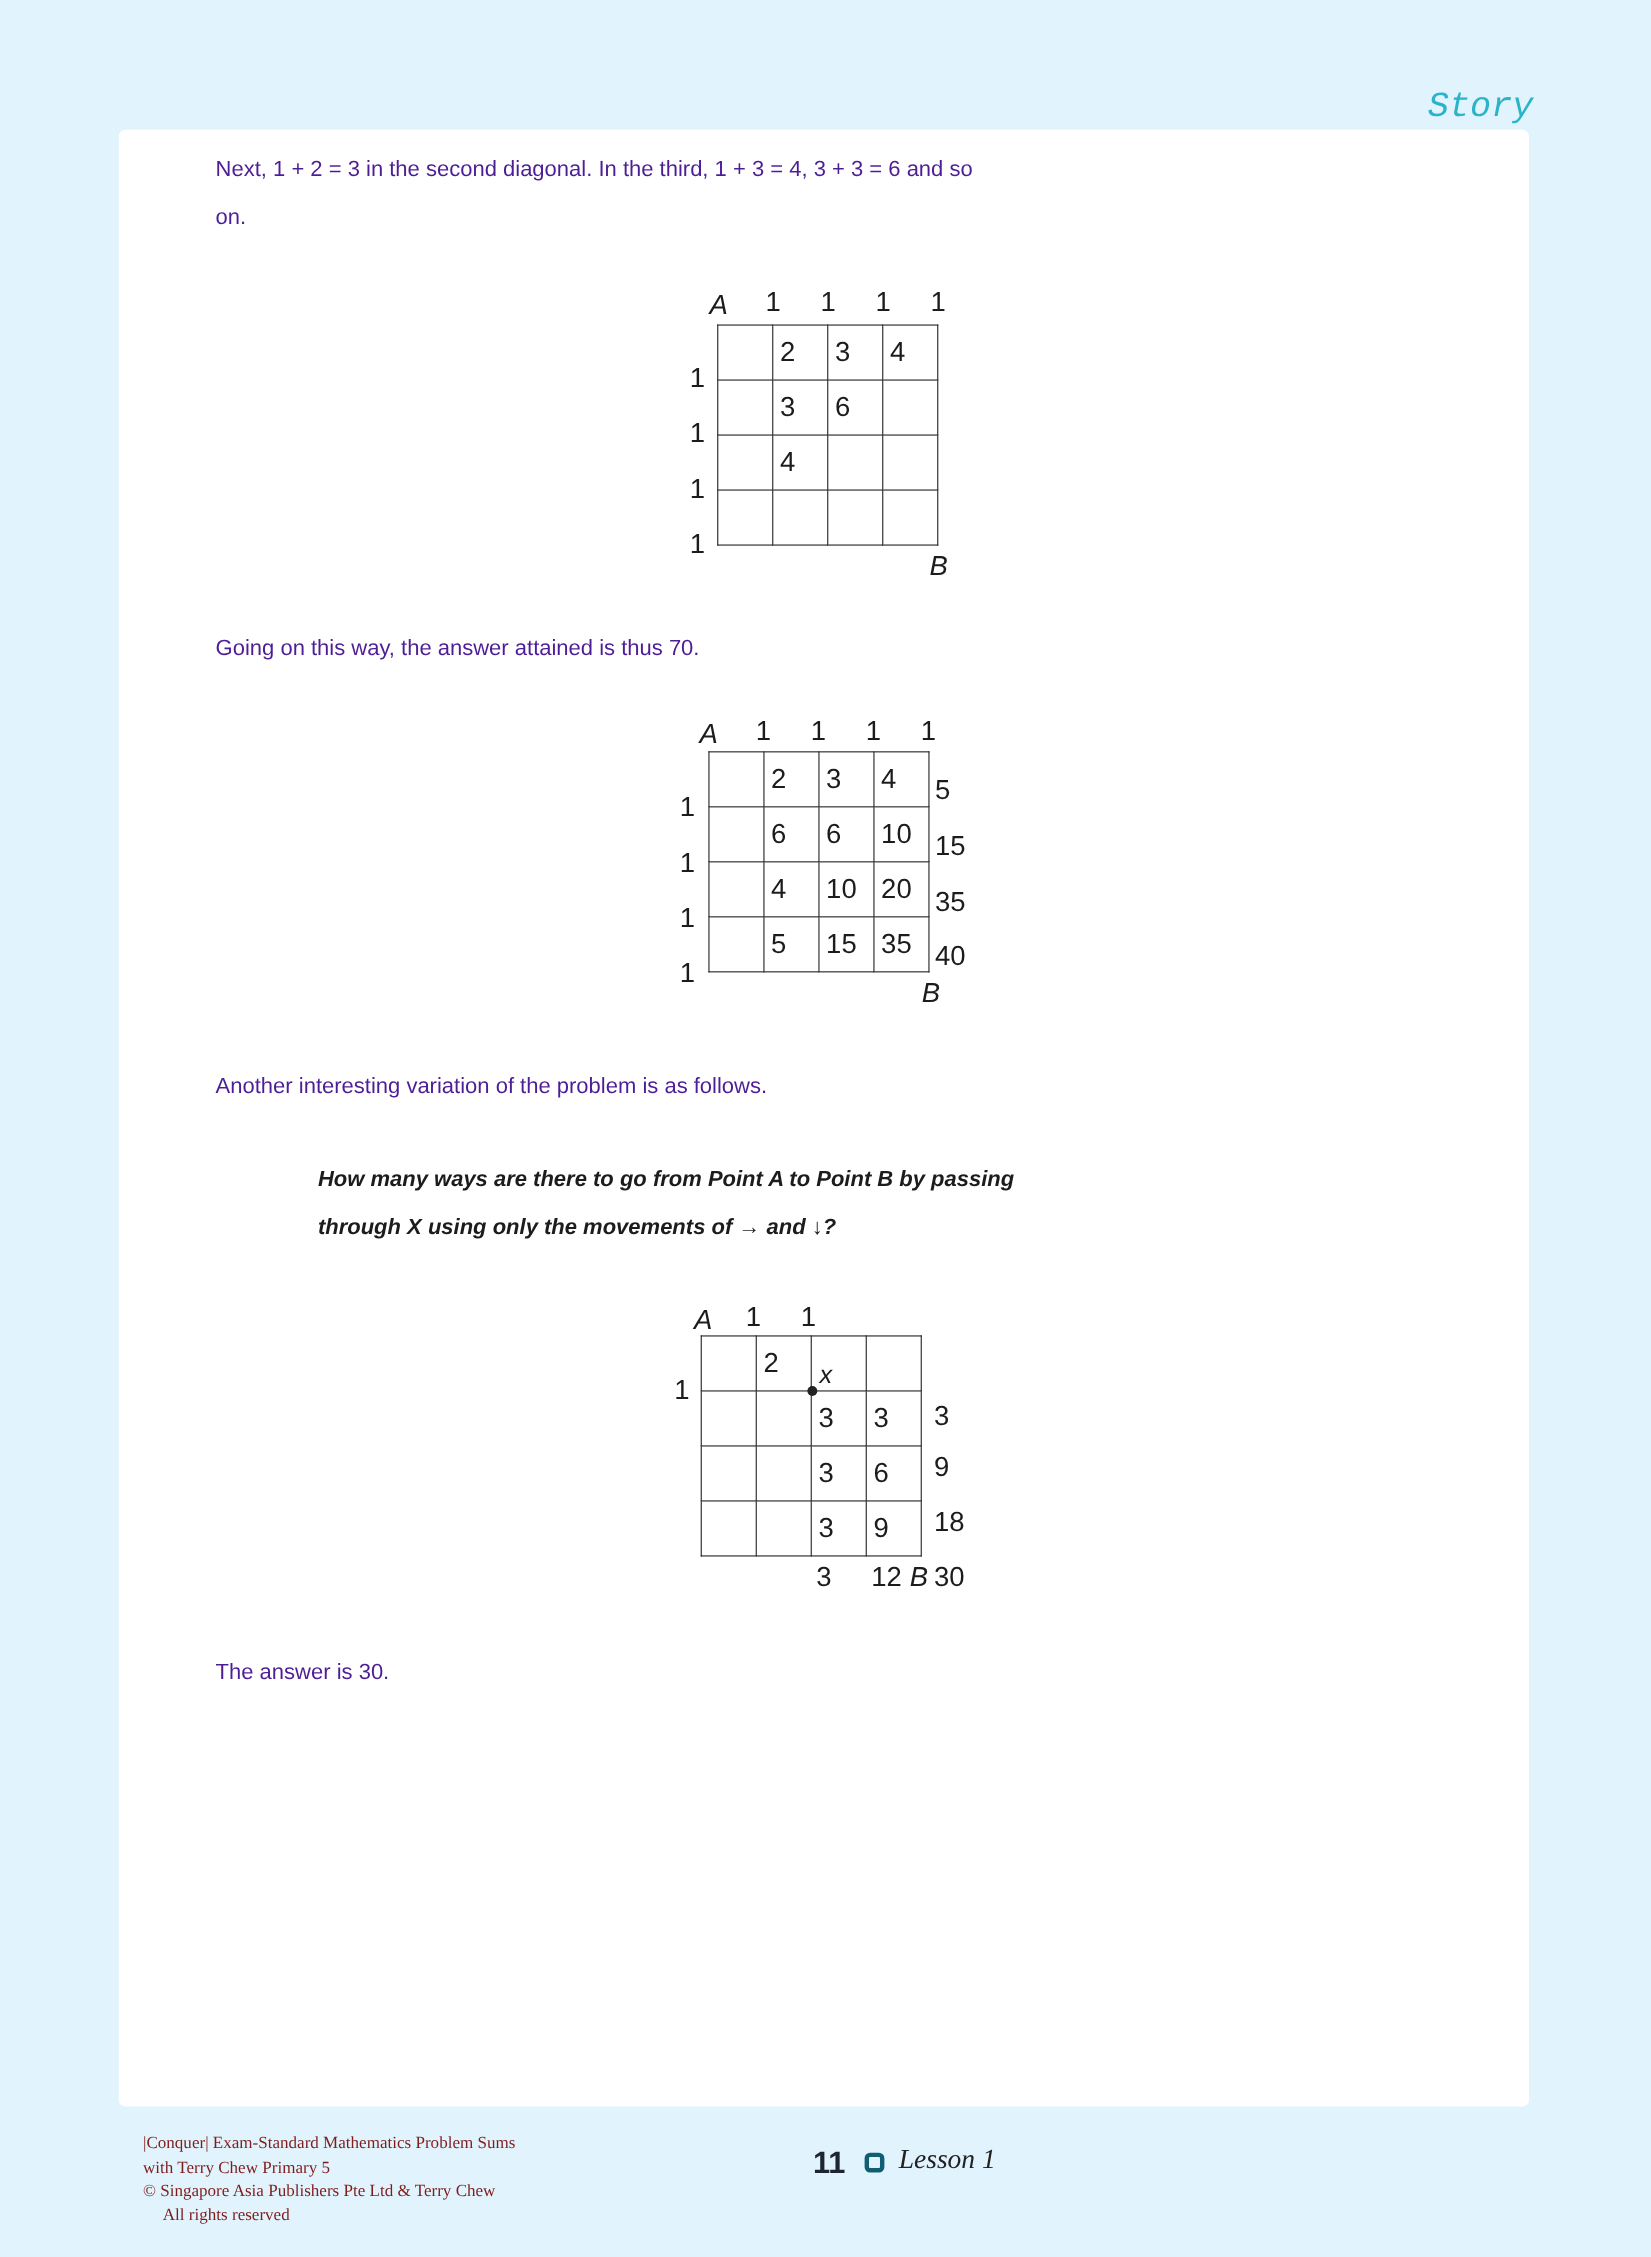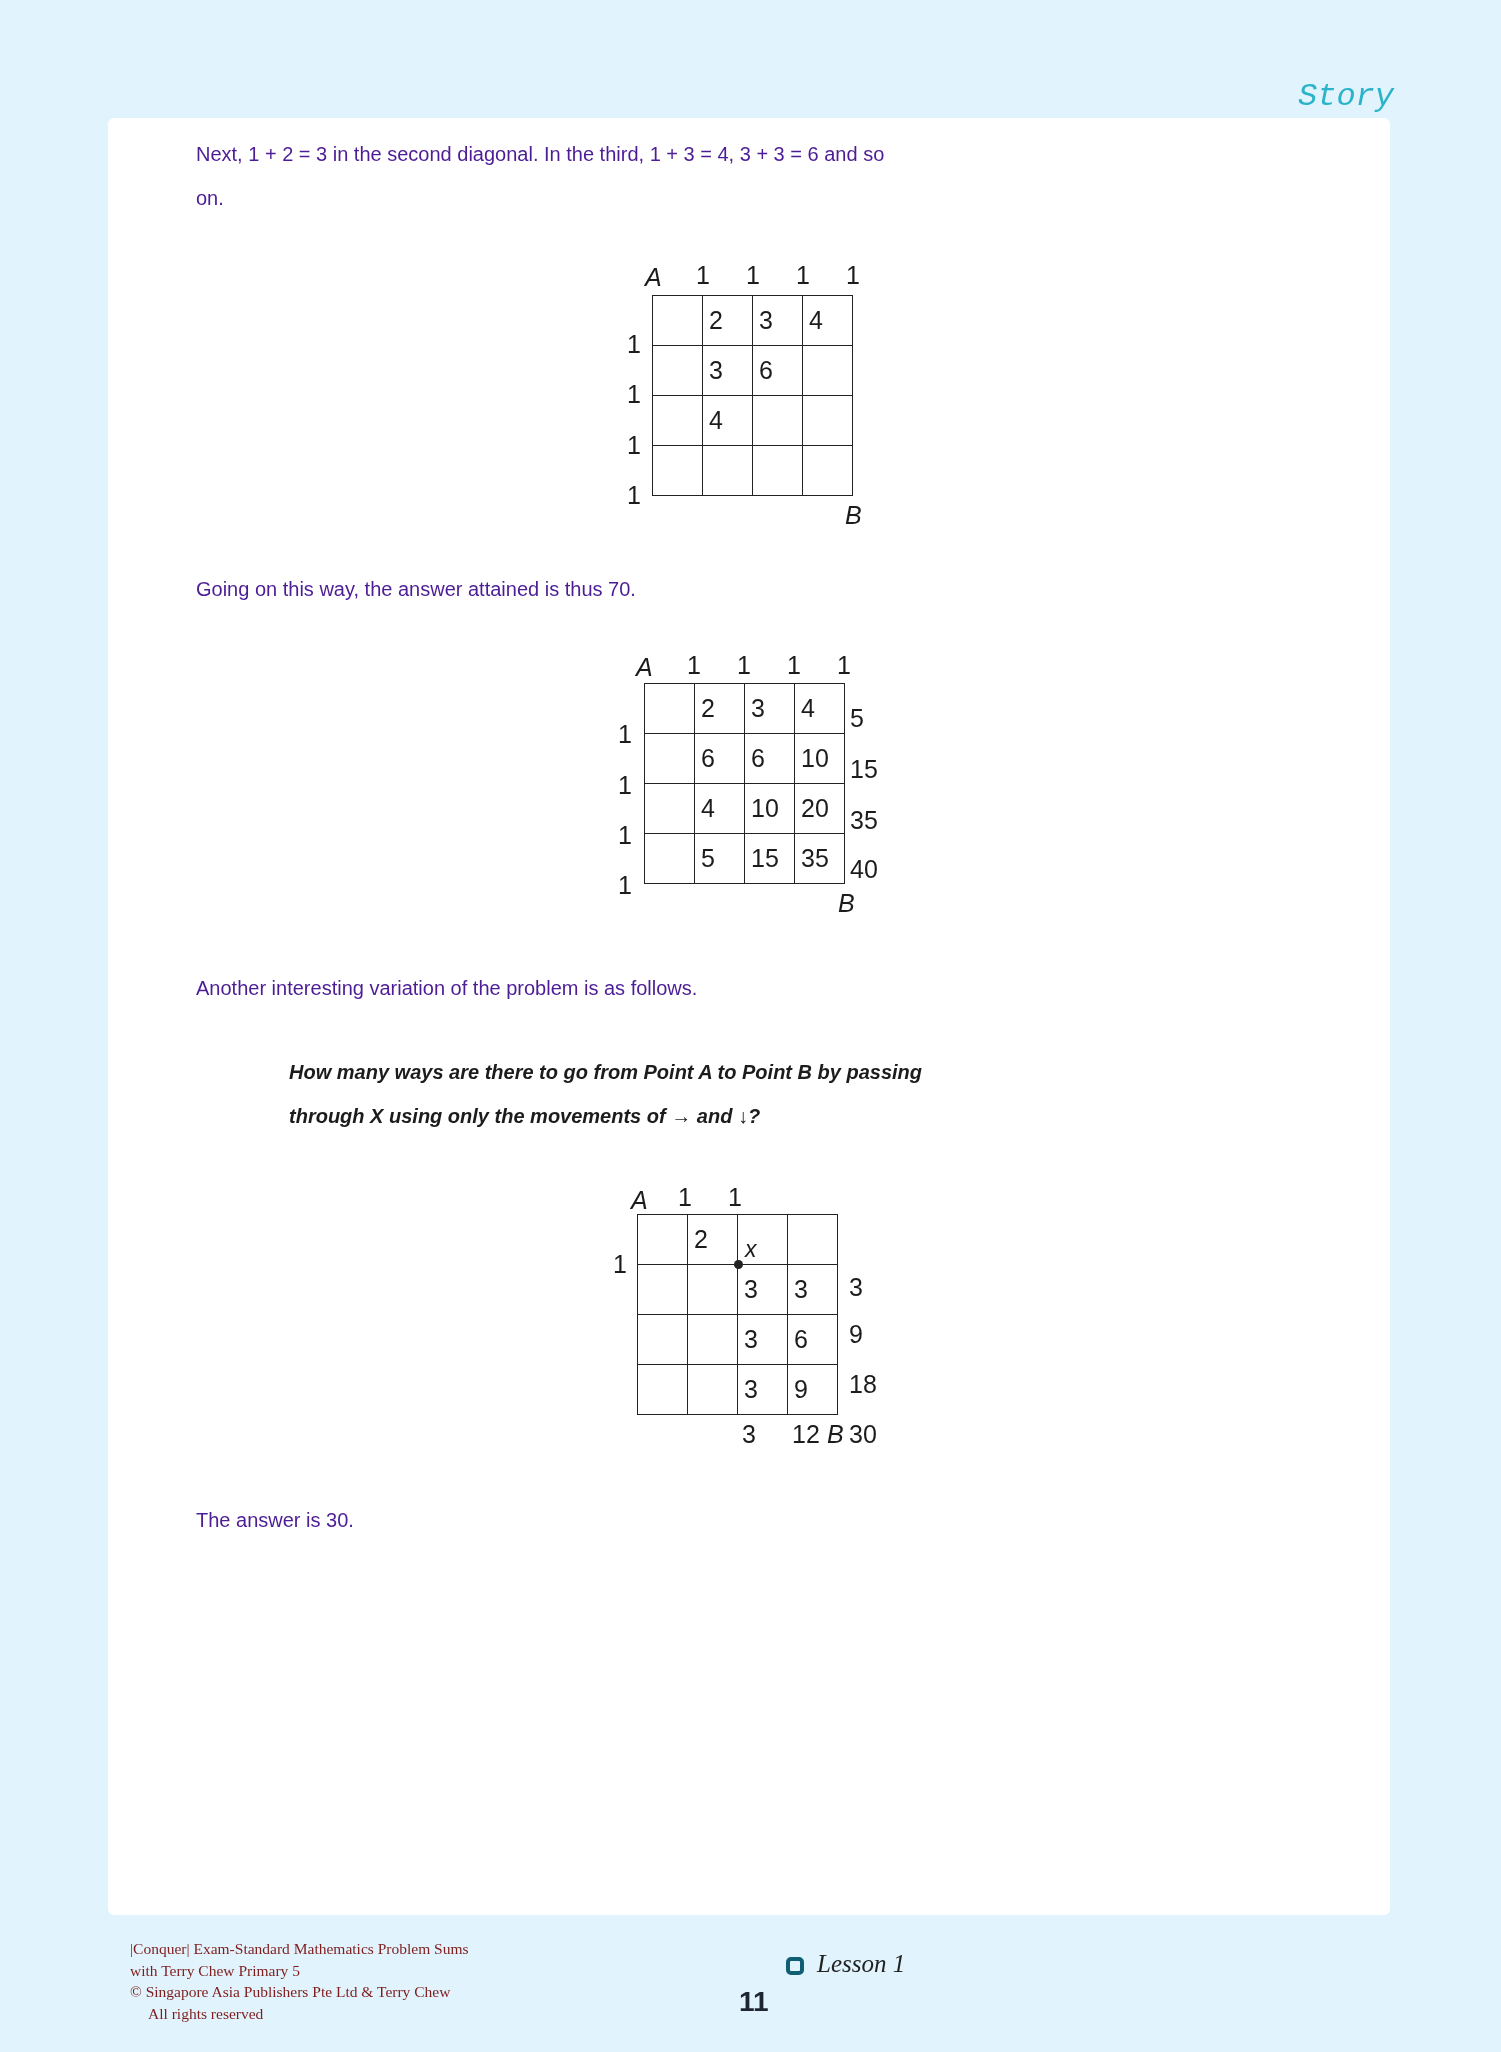--- a/index.html
+++ b/index.html
@@ -33,21 +33,21 @@
   .lbl { position:absolute; font-size:25px; color:#1c1c1c; }
   .lbl.it { font-style:italic; }
   .dot { position:absolute; width:9px; height:9px; border-radius:50%; background:#222; }
   .footer-left {
     position:absolute; left:130px; top:1938px;
     font-family:"Liberation Serif", serif; font-size:15.5px; line-height:21.5px; color:#7f1d1d;
   }
   .footer-left .indent { padding-left:18px; }
   .pagenum {
     position:absolute; left:739px; top:1950px;
-    font-size:28px; font-weight:bold; color:#1f2530;margin-top:36px;
+    font-size:28px; font-weight:bold; color:#1f2530;
   }
   .bullet {
     position:absolute; left:786px; top:1957px; width:10px; height:10px;
     border:4px solid #0f5e72; border-radius:5px; background:#e1f4fd;
   }
   .lesson {
     position:absolute; left:817px; top:1950px;
     font-family:"Liberation Serif", serif; font-style:italic; font-size:25px; color:#222;
   }
 </style>

